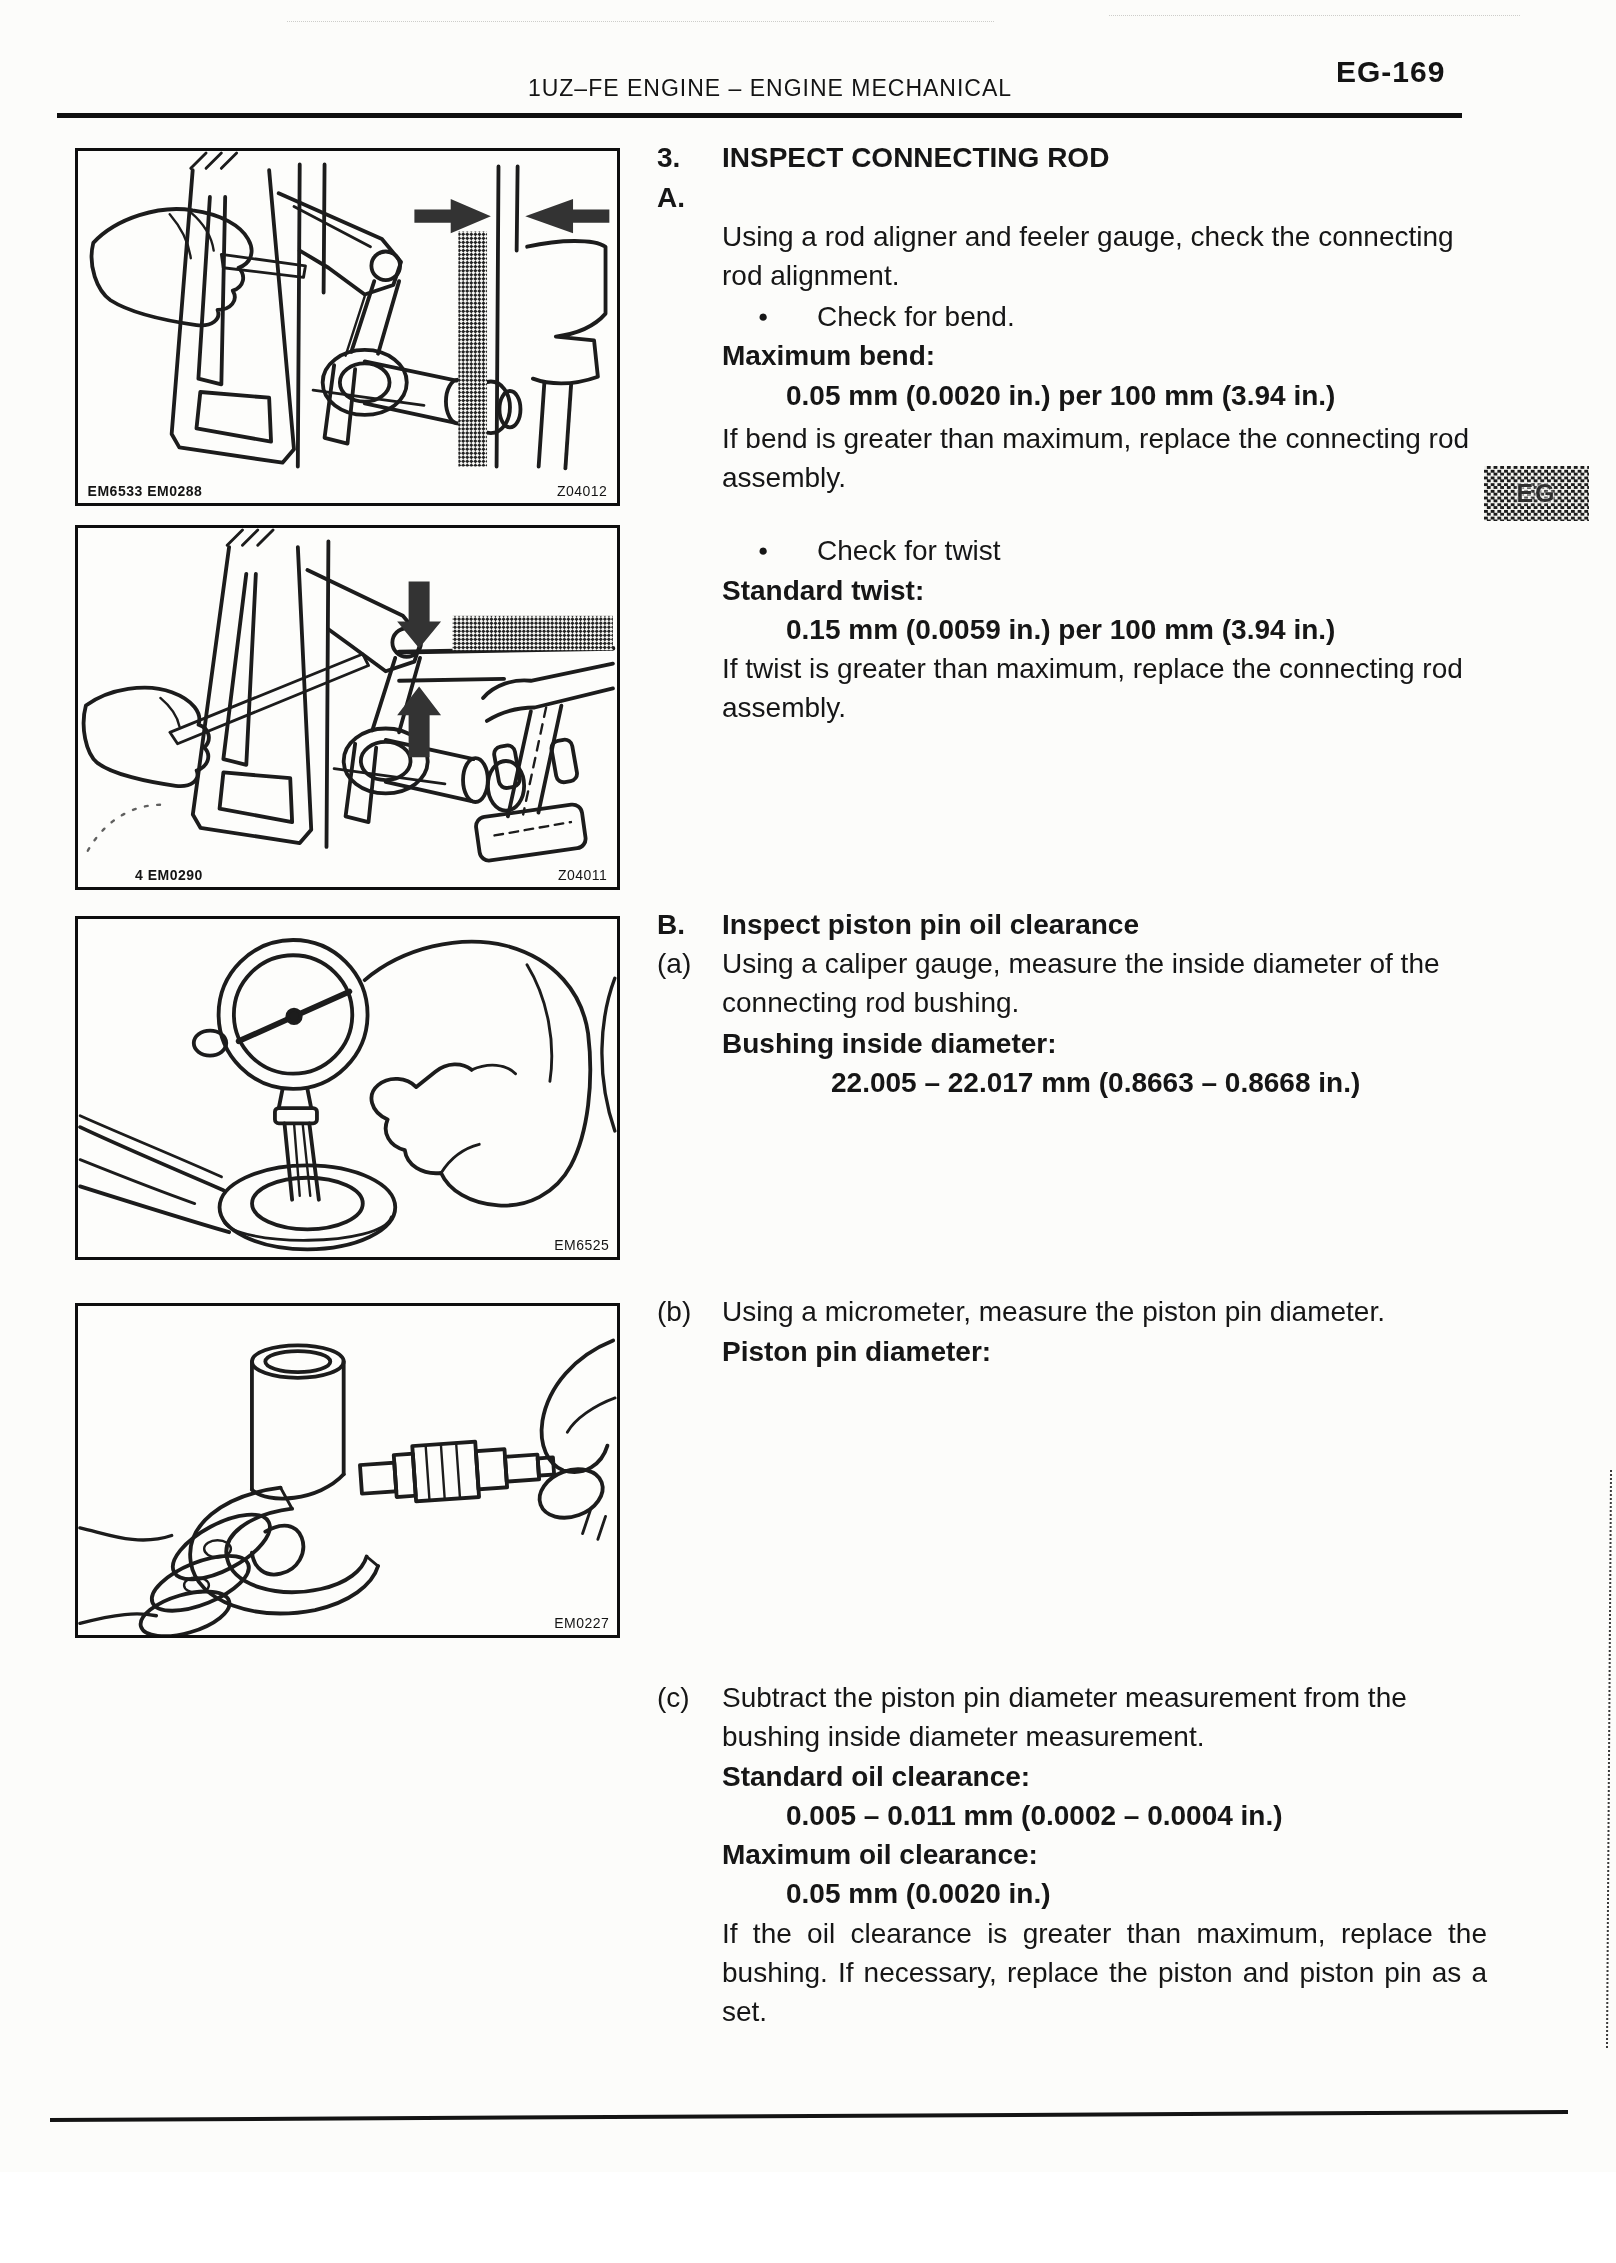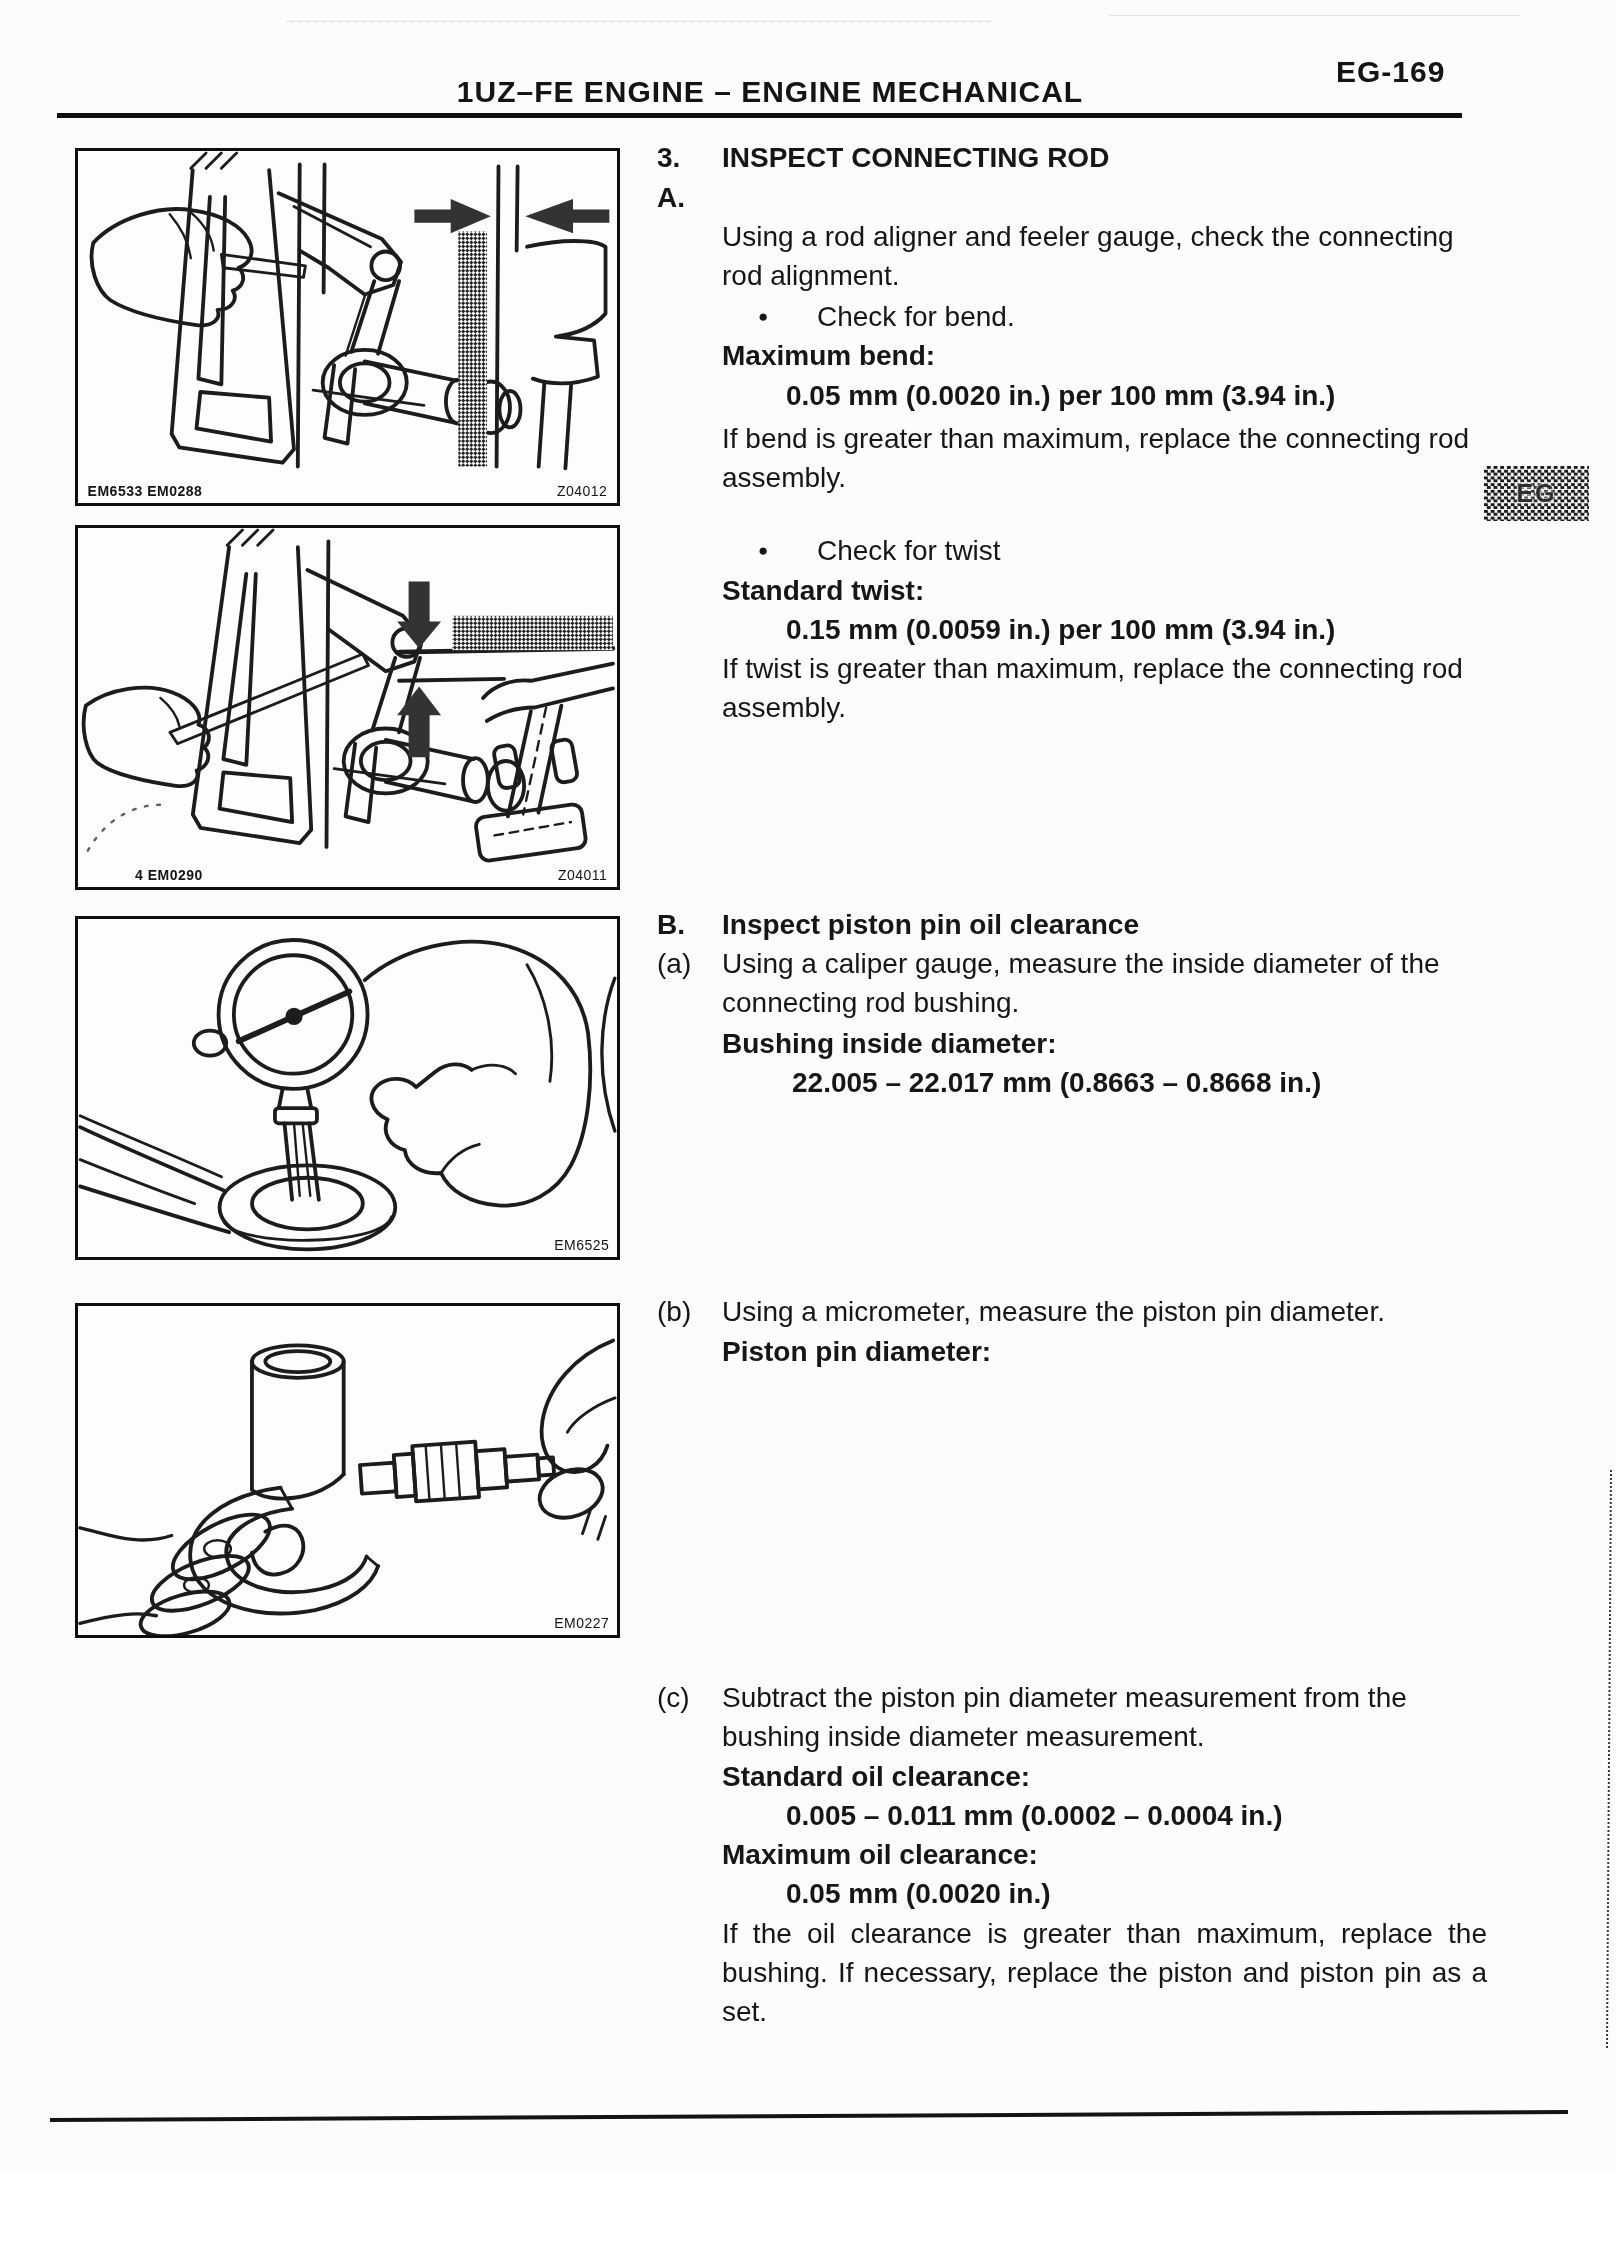--- a/index.html
+++ b/index.html
@@ -3,21 +3,21 @@
 <meta charset="utf-8">
 <style>
   html,body{margin:0;padding:0;background:#ffffff;}
   #page{
     position:relative;width:1616px;height:2172px;background:#fcfcfa;
     font-family:"Liberation Sans",sans-serif;color:#141414;overflow:hidden;
   }
   .abs{position:absolute;}
   
   .page-code{font-size:30px;font-weight:700;letter-spacing:1px;}
-  .page-title{font-size:30px;font-weight:700;letter-spacing:1px;text-align:center;}
+  .page-title{font-size:23px;font-weight:400;letter-spacing:1px;text-align:center;}
   .header-rule{background:#101010;height:4.8px;}
   .bottom-rule{background:#141414;height:3.8px;transform:rotate(-0.3deg);}
   .noise{border-top:1.9px dotted #a8a8a4;opacity:.55;}
   .edge-dots{border-left:2.9px dotted #3a3a3a;transform:rotate(.4deg);}
   
   .eg-tab{
     width:105px;height:55px;display:flex;align-items:center;justify-content:center;
     background:repeating-conic-gradient(#1c1c1c 0% 25%, #f2f2ee 25% 50%) 0 0/6.7px 6.7px;
   }
   .eg-tab span{
@@ -276,21 +276,21 @@
   <div class="abs t item" style="left:657px;top:905px;">
     <span class="inum">B.</span>
     <span class="ititle">Inspect piston pin oil clearance</span>
   </div>
 
   <div class="abs t item plain" style="left:657px;top:944px;">
     <span class="inum">(a)</span>
     <div class="para">Using a caliper gauge, measure the inside diameter of the connecting rod bushing.</div>
   </div>
   <div class="abs t spec" style="left:722px;top:1024px;">Bushing inside diameter:</div>
-  <div class="abs t spec" style="left:792px;top:1063px;">22.005 – 22.017 mm (0.8663 – 0.8668 in.)</div>
+  <div class="abs t spec" style="left:831px;top:1063px;">22.005 – 22.017 mm (0.8663 – 0.8668 in.)</div>
 
   <div class="abs t item plain" style="left:657px;top:1292px;">
     <span class="inum">(b)</span>
     <div class="para">Using a micrometer, measure the piston pin diameter.</div>
   </div>
   <div class="abs t spec" style="left:722px;top:1332px;">Piston pin diameter:</div>
 
   <div class="abs t item plain" style="left:657px;top:1678px;">
     <span class="inum">(c)</span>
     <div class="para">Subtract the piston pin diameter measurement from the bushing inside diameter measurement.</div>

